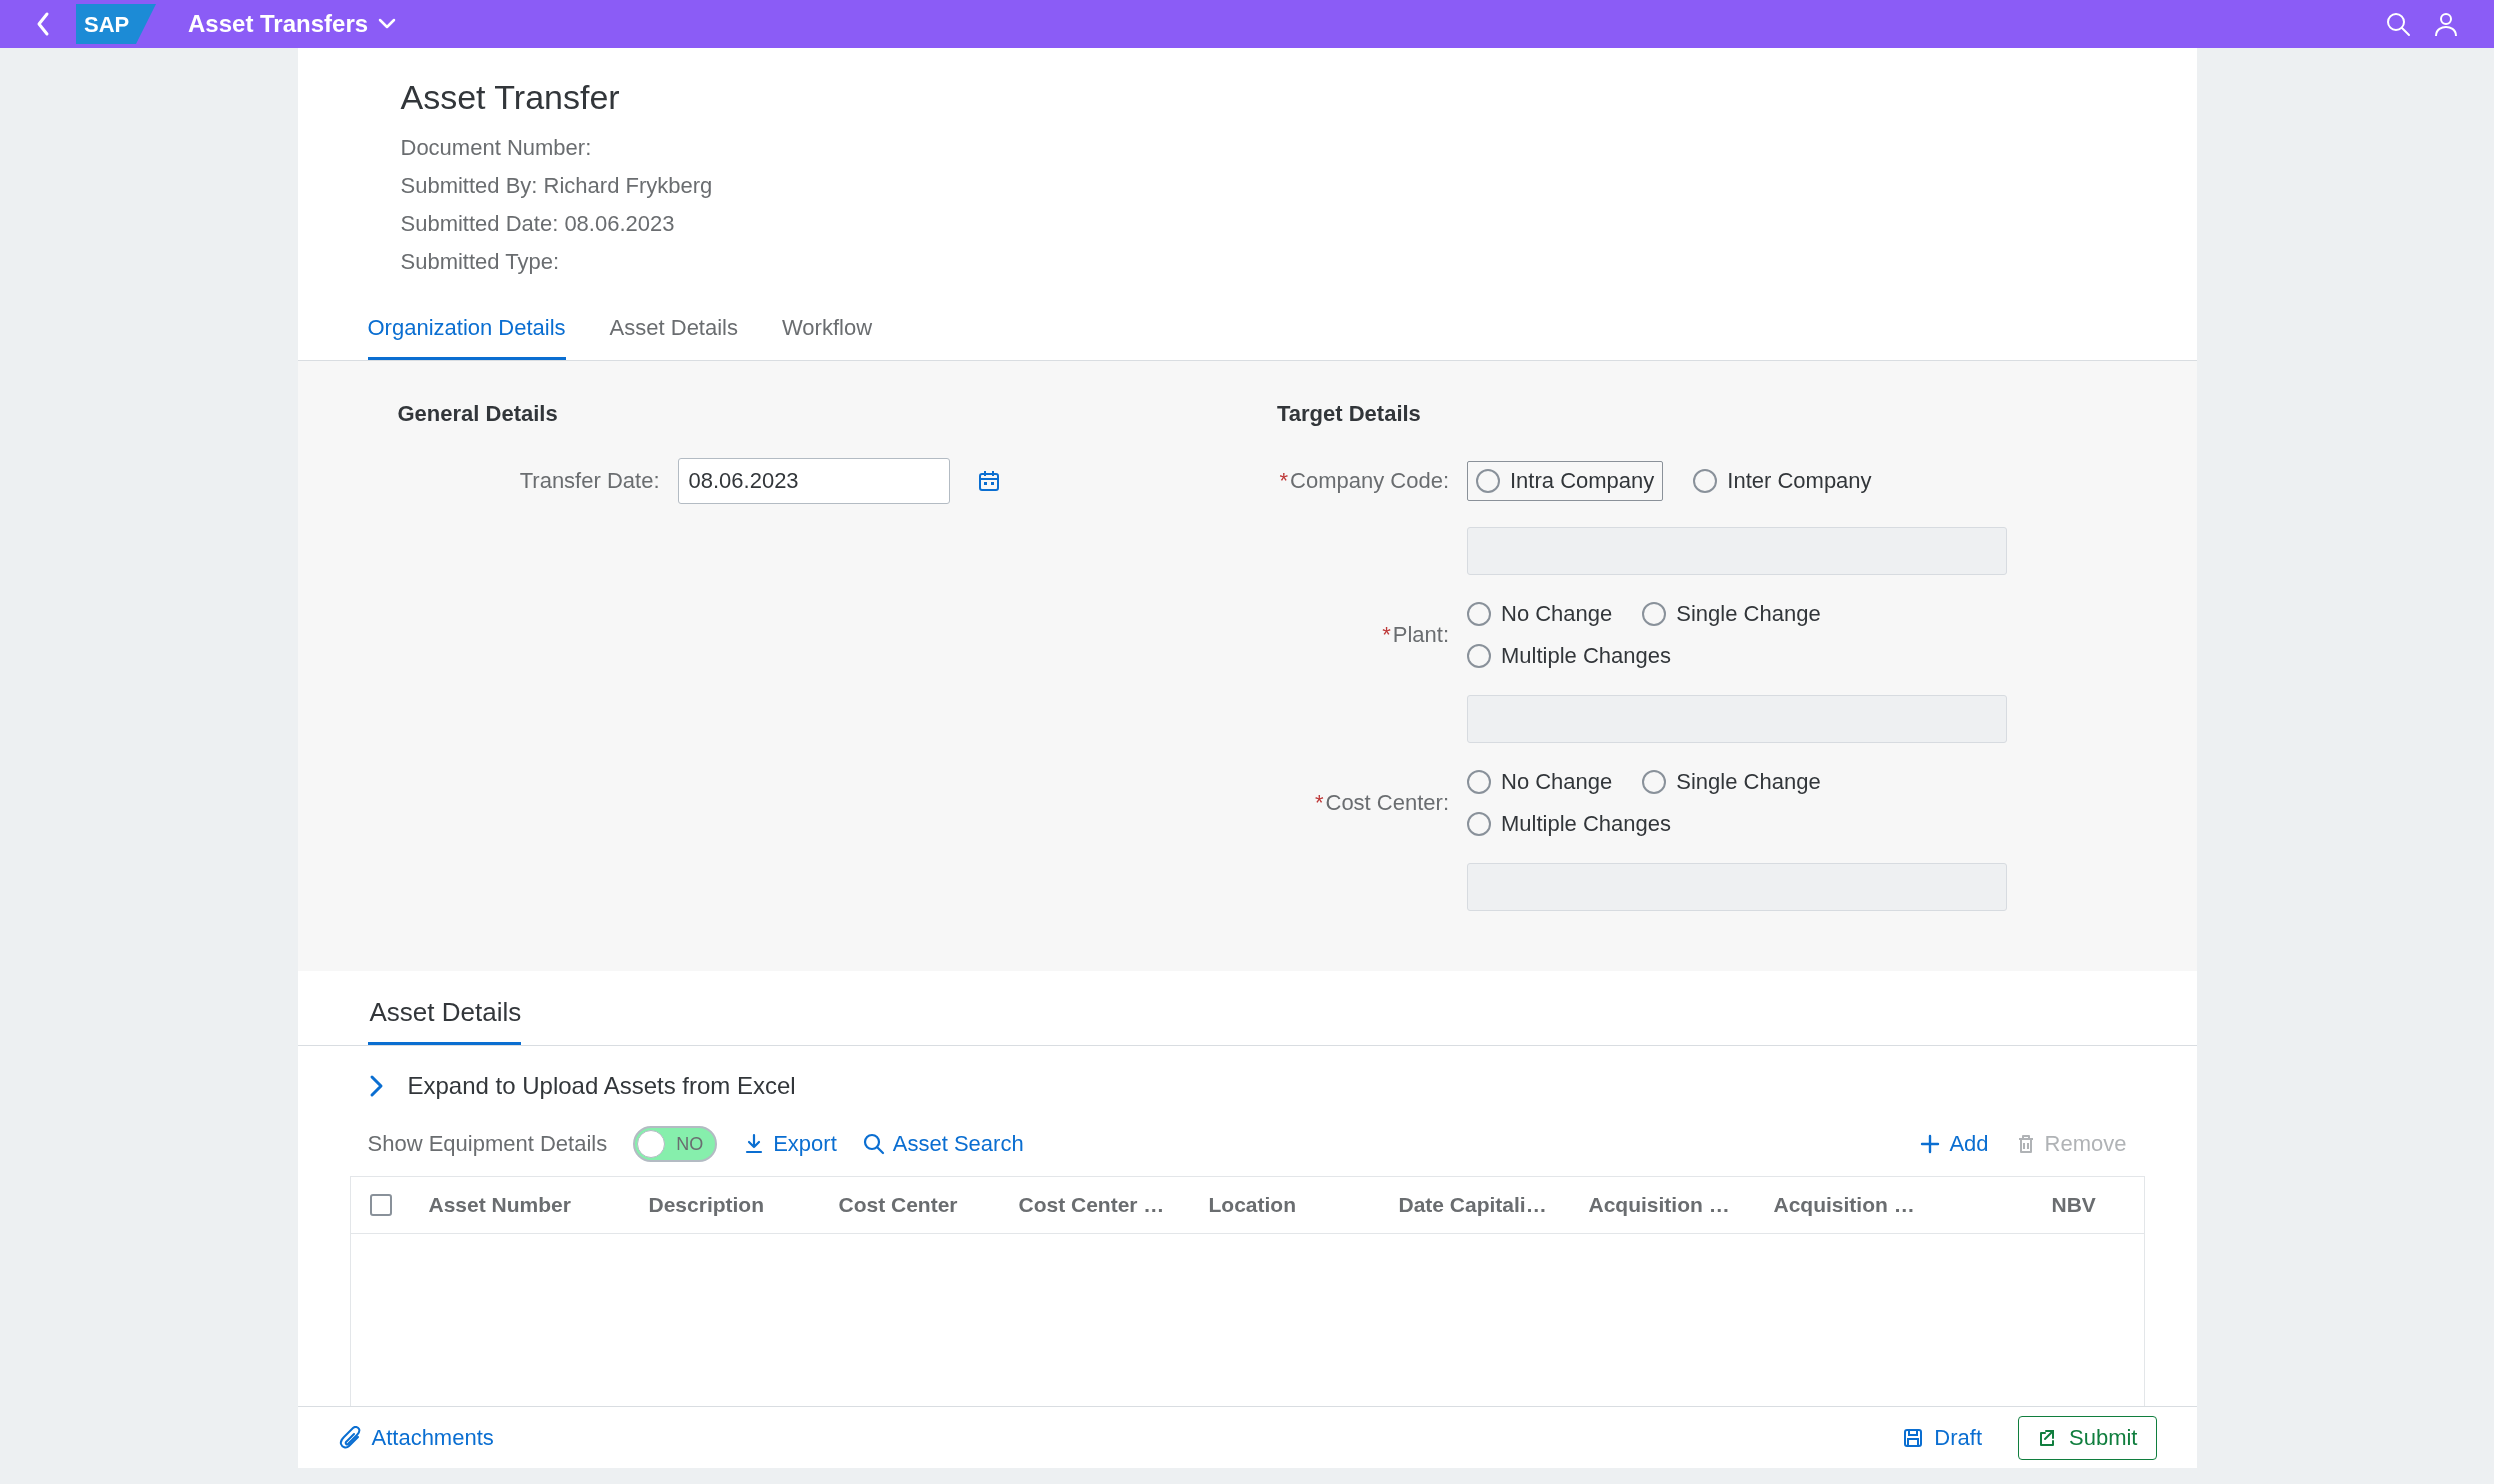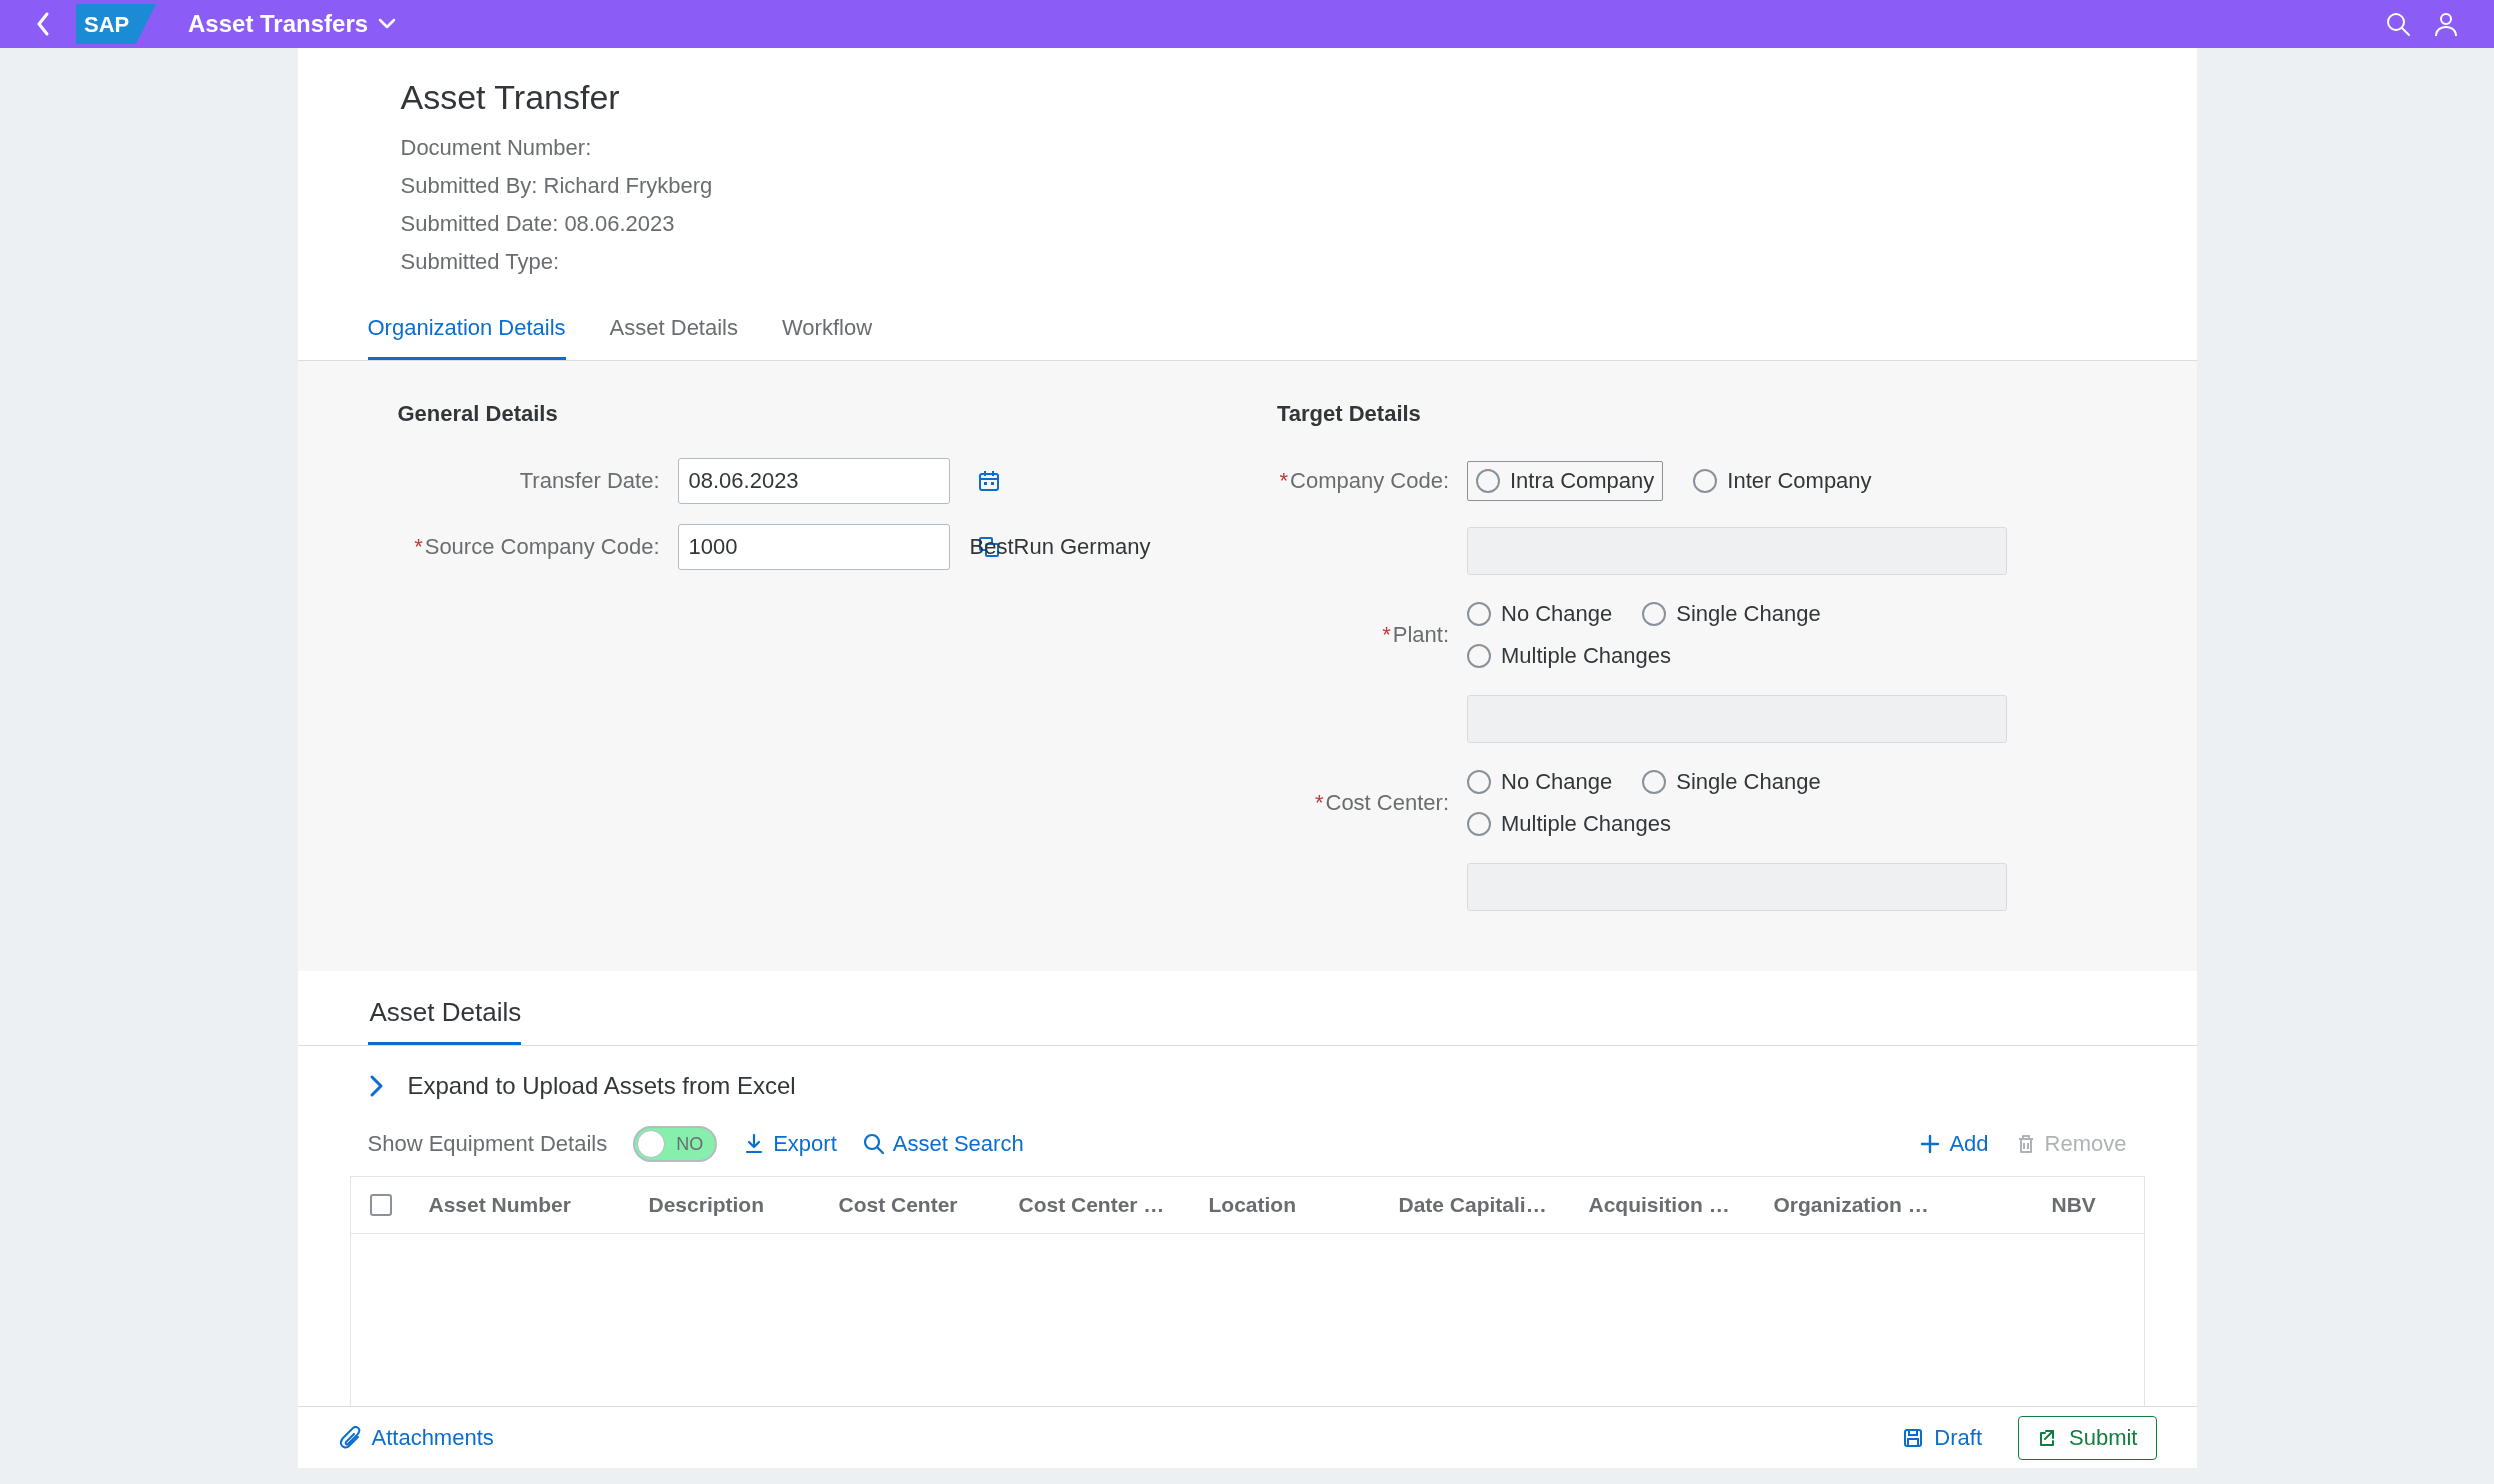--- a/index.html
+++ b/index.html
@@ -194,33 +194,20 @@
                   <line x1="3" y1="10" x2="21" y2="10" stroke="#0a6ed1" stroke-width="2"></line>
                   <line x1="8" y1="2" x2="8" y2="7" stroke="#0a6ed1" stroke-width="2"></line>
                   <line x1="16" y1="2" x2="16" y2="7" stroke="#0a6ed1" stroke-width="2"></line>
                   <rect x="7" y="13" width="3" height="3" fill="#0a6ed1"></rect>
                   <rect x="14" y="13" width="3" height="3" fill="#0a6ed1"></rect>
                 </svg>
             </div>
           </div>
         </div>
 
-        <div class="form-row">
-          <label class="required">Source Company Code:</label>
-          <div class="input-box">
-            <input type="text" value="1000" style="">
-            <div class="field-icon">
-              <svg width="24" height="24" viewBox="0 0 24 24" fill="none">
-                  <rect x="3" y="3" width="12" height="12" rx="1" stroke="#0a6ed1" stroke-width="2"></rect>
-                  <rect x="9" y="9" width="12" height="12" rx="1" stroke="#0a6ed1" stroke-width="2" fill="#fff"></rect>
-                </svg>
-            </div>
-          </div>
-          <span class="value-display">BestRun Germany</span>
-        </div>
       </div>
 
       <div class="form-col">
         <div class="section-heading">Target Details</div>
 
         <div class="form-row">
           <label class="required" style="width:190px">Company Code:</label>
           <div class="radio-group">
             <div class="radio-item highlight">
               <span class="radio-circle"></span>
@@ -339,21 +326,21 @@
       <div class="th sel">
           <div class="chk"></div>
         </div>
       <div class="th c1">Asset Number</div>
       <div class="th c2">Description</div>
       <div class="th c3">Cost Center</div>
       <div class="th c4">Cost Center D…</div>
       <div class="th c5">Location</div>
       <div class="th c6">Date Capitalised</div>
       <div class="th c7">Acquisition Cost</div>
-      <div class="th c8">Organization …</div>
+      <div class="th c8">Acquisition …</div>
       <div class="th c9">NBV</div>
     </div>
     <div class="table-body-blank"></div>
 
   </div>
 
   <div class="page-footer">
     <div class="attach-link">
       <svg width="24" height="24" viewBox="0 0 24 24" fill="none">
           <path d="M20 11 L11 20 C8 23 4 21 3 18 C2 15 4 13 6 11 L15 2 C17 0 20 1 21 3 C22 5 21 7 19 9 L10 18 C9 19 7 18 8 16 L16 8" stroke="#0a6ed1" stroke-width="2" stroke-linecap="round" stroke-linejoin="round"></path>

